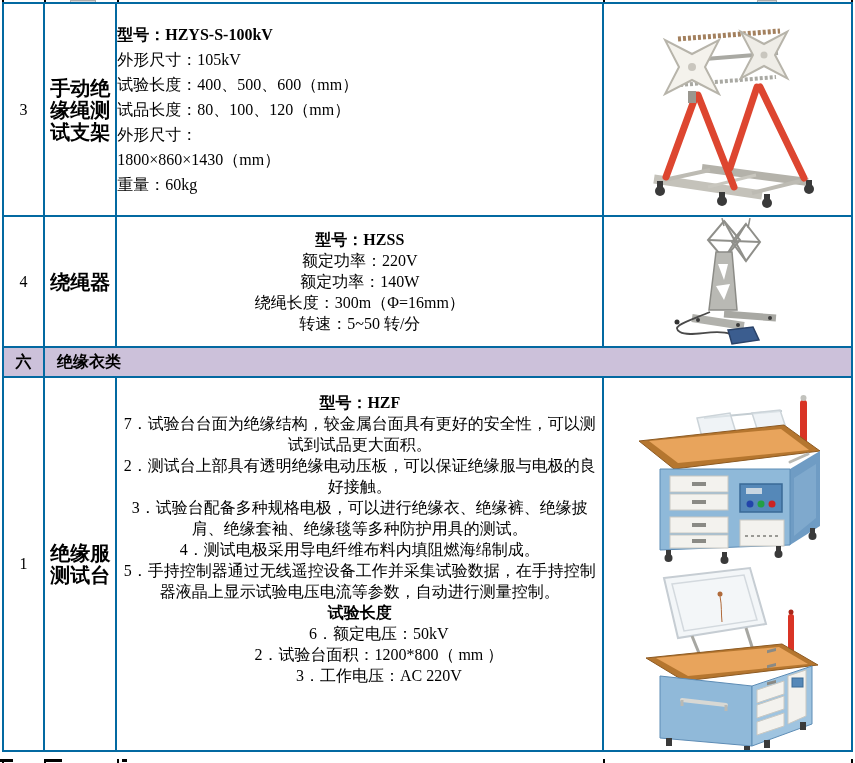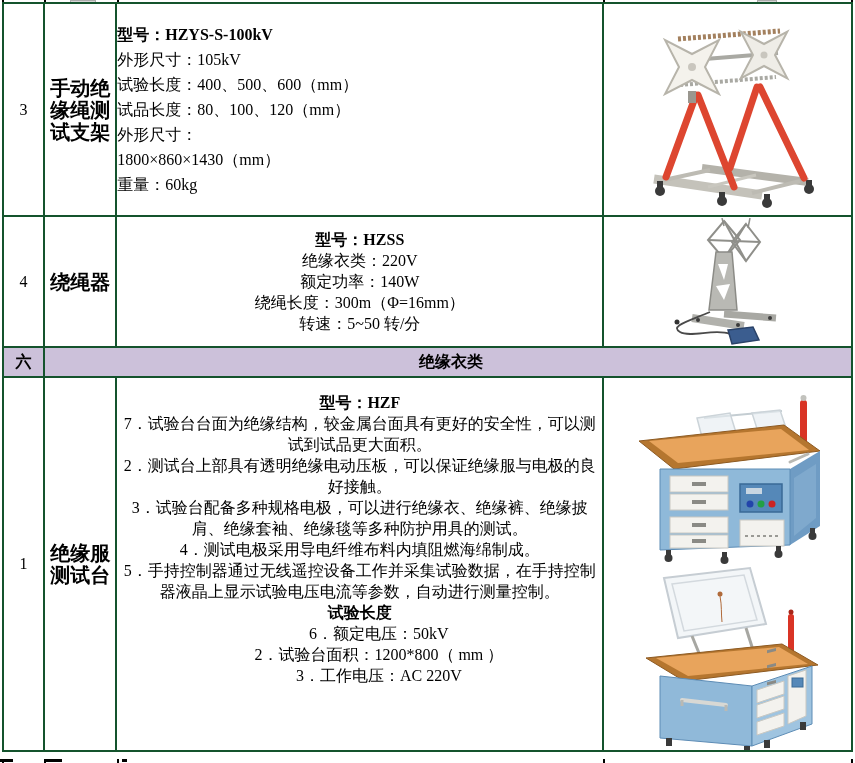--- a/index.html
+++ b/index.html
@@ -4,39 +4,39 @@
 <style>
   html,body{margin:0;padding:0;background:#fff;}
   .page{
     position:relative;width:855px;height:763px;background:#ffffff;
     font-family:"Liberation Serif","DejaVu Sans",serif;color:#000;overflow:hidden;
   }
   table.spec{
     position:absolute;left:2px;top:2px;width:851px;
     border-collapse:collapse;table-layout:fixed;
   }
-  table.spec td{border:2px solid #14532d;padding:0;vertical-align:middle;overflow:hidden;}
+  table.spec td{border:2px solid #0369a1;padding:0;vertical-align:middle;overflow:hidden;}
   .col-num{width:41px;}
   .col-name{width:72px;}
   .col-desc{width:486px;}
   .col-img{width:248px;}
   td.num{text-align:center;font-size:16px;}
   td.name{
     text-align:center;font-weight:bold;font-size:20px;line-height:22px;
     word-break:break-all;padding:0 3px;
   }
   td.desc{padding:2px 5px;font-size:16px;vertical-align:middle;}
   td.desc.top{vertical-align:top;padding-top:14px;}
   td.imgcell{text-align:center;vertical-align:middle;padding:0;background:#fff;}
   .row-a{height:213px;}
   .row-b{height:131px;}
   .row-c{height:30px;}
   .row-d{height:373px;}
   .sec-row td{background:#CCC1DA;font-weight:bold;font-size:16px;}
-  .sec-row td.sec-title{text-align:center;padding-left:6px;}
+  .sec-row td.sec-title{text-align:left;padding-left:12px;}
   .lh25 div{line-height:25px;}
   .lh21 div{line-height:21px;text-align:center;}
   .bold{font-weight:bold;}
   .feat{text-align:justify;}
   .indent{padding-left:38px;}
   svg{display:block;}
   
   .stub-v{position:absolute;width:2px;background:#000;}
   .frag{position:absolute;background:#d6d6d6;border:1px solid #ababab;box-sizing:border-box;}
   .dash{position:absolute;background:#000;}
@@ -114,21 +114,21 @@
             <circle cx="160" cy="50" r="3.5" fill="#c9c6be"></circle>
           </svg>
         </td>
       </tr>
 
       <tr class="row-b">
         <td class="num">4</td>
         <td class="name">绕绳器</td>
         <td class="desc lh21">
           <div class="bold">型号：HZSS</div>
-          <div>绝缘衣类：220V</div>
+          <div>额定功率：220V</div>
           <div>额定功率：140W</div>
           <div>绕绳长度：300m（Φ=16mm）</div>
           <div>转速：5~50 转/分</div>
         </td>
         <td class="imgcell">
 
           <svg width="246" height="127" viewBox="0 0 246 127">
 
             <g fill="none" stroke="#8f8f8a" stroke-width="2">
               <polygon points="120,3 136,22 120,41 104,22"></polygon>

